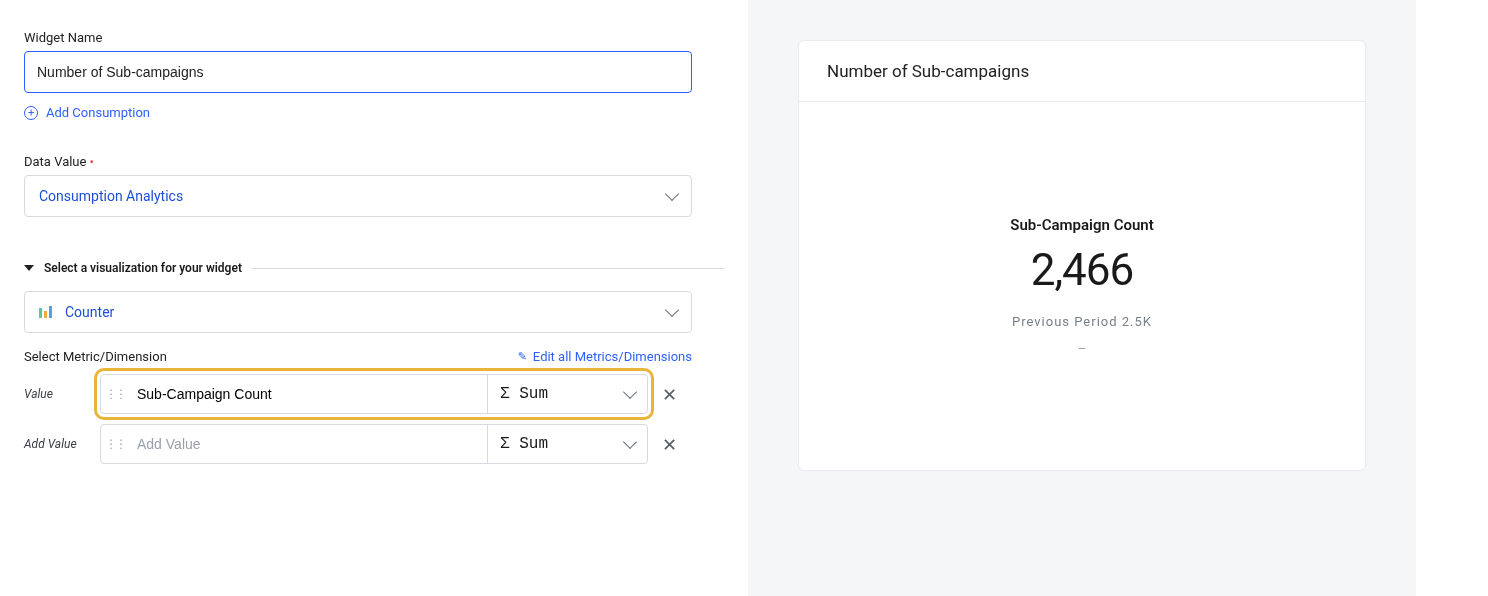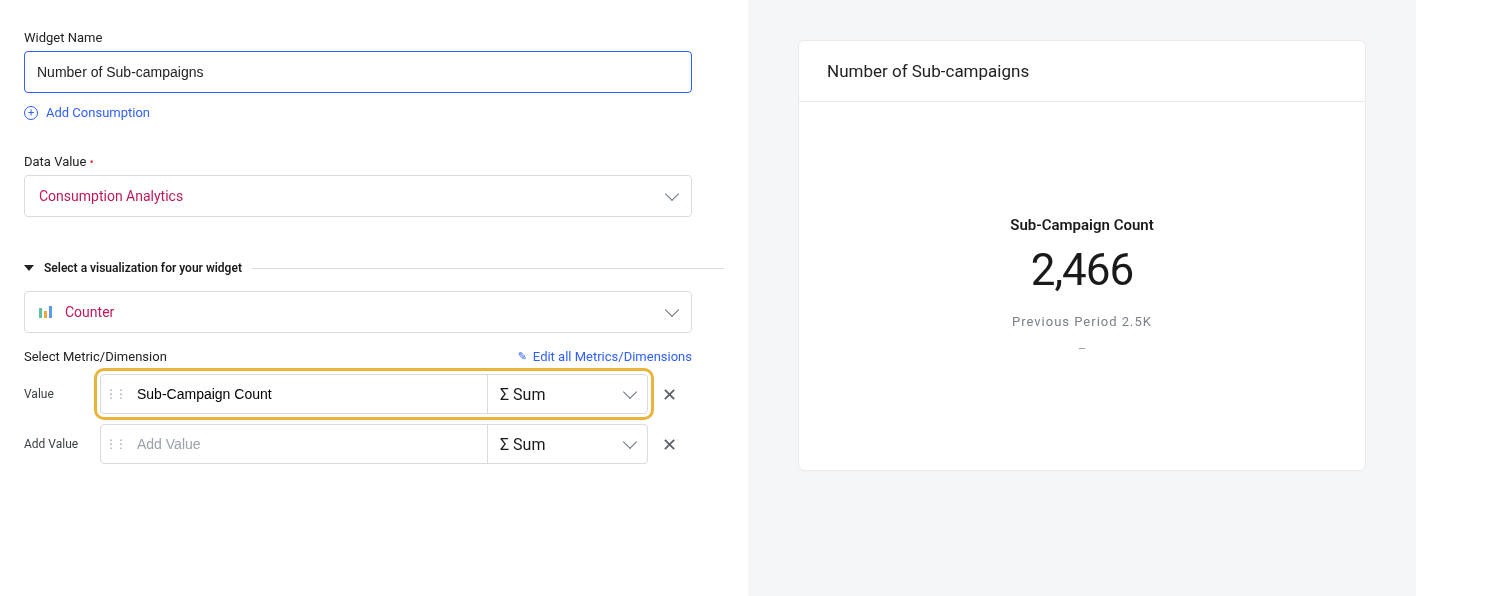--- a/index.html
+++ b/index.html
@@ -17,21 +17,21 @@
   }
 
   .add-desc { display:flex; align-items:center; gap:8px; margin-top:12px; color:#2f5fff; font-size:13px; cursor:pointer; }
   .circle-plus { width:14px; height:14px; border:1.3px solid #2f5fff; border-radius:50%; display:flex; align-items:center; justify-content:center; font-size:11px; line-height:1; padding-bottom:1px;}
 
   .block { margin-top:34px; }
 
   .select-box {
     width:668px; height:42px; border:1px solid #d7dbe0; border-radius:4px;
     display:flex; align-items:center; justify-content:space-between;
-    padding:0 14px; font-size:14px; color:#be185d; background:#fff; cursor:pointer;
+    padding:0 14px; font-size:14px; color:#1d4ed8; background:#fff; cursor:pointer;
   }
   .chev { width:10px; height:10px; border-right:1.5px solid #6b7280; border-bottom:1.5px solid #6b7280; transform:rotate(45deg); margin-top:-4px; }
 
   .section-header { display:flex; align-items:center; gap:10px; margin-top:44px; }
   .caret-down { width:0; height:0; border-left:5px solid transparent; border-right:5px solid transparent; border-top:6px solid #222; }
   .section-title { font-size:12px; font-weight:600; color:#1a1a1a; white-space:nowrap; }
   .section-line { flex:1; height:1px; background:#d7dbe0; }
 
   .viz-select { margin-top:16px; }
   .viz-content { display:flex; align-items:center; gap:10px; }
@@ -40,27 +40,27 @@
   .viz-icon span:nth-child(1){ left:0; height:10px; background:#5cc2a1;}
   .viz-icon span:nth-child(2){ left:5px; height:7px; background:#f2a93b;}
   .viz-icon span:nth-child(3){ left:10px; height:12px; background:#5a9be6;}
 
   .metric-head { display:flex; align-items:center; justify-content:space-between; width:668px; margin-top:16px; }
   .metric-label { font-size:13px; color:#222; }
   .edit-link { display:flex; align-items:center; gap:6px; color:#2f5fff; font-size:13px; cursor:pointer; }
   .pencil { font-size:11px; color:#2f5fff; }
 
   .row { display:flex; align-items:center; width:700px; margin-top:10px; }
-  .row-label { width:76px; font-size:12px; color:#3b3f46; }
+  .row-label { width:76px; font-size:12px; font-style:italic; color:#3b3f46; }
   .metric-group { display:flex; align-items:center; border:1px solid #d7dbe0; border-radius:4px; height:40px; width:548px; background:#fff;}
   .metric-group.highlight-wrap { outline:3px solid #e9b43a; outline-offset:3px; border-radius:4px; }
   .drag-cell { width:28px; display:flex; align-items:center; justify-content:center; color:#9aa1ab; cursor:grab; font-size:12px; letter-spacing:-2px; }
   .metric-input { flex:1; border:none; outline:none; font-size:14px; padding:0 8px; height:100%; background:transparent;}
   .metric-input::placeholder { color:#9aa1ab; }
-  .agg-cell { width:160px; border-left:1px solid #d7dbe0; height:100%; display:flex; align-items:center; justify-content:space-between; padding:0 12px; cursor:pointer;}
+  .agg-cell { width:160px; border-left:1px solid #d7dbe0; height:100%; display:flex; align-items:center; justify-content:space-between; padding:0 12px; cursor:pointer;font-family:Liberation Mono, monospace;}
   .sigma { font-weight:400; }
   .x-btn { margin-left:14px; font-size:18px; color:#5b6068; cursor:pointer; }
 
   
   .card { width:568px; background:#fff; border:1px solid #e8eaed; border-radius:6px; }
   .card-head { padding:20px 28px; border-bottom:1px solid #e8eaed; font-size:17px; color:#222; }
   .card-body { height:368px; display:flex; flex-direction:column; align-items:center; justify-content:center; gap:4px; }
   .metric-title { font-size:15px; font-weight:600; color:#1a1a1a; margin-bottom:6px;}
   .metric-number { font-size:44px; font-weight:400; color:#1a1a1a; letter-spacing:-1px;}
   .metric-sub { font-size:13px; color:#7a8089; letter-spacing:1px; margin-top:14px;}

